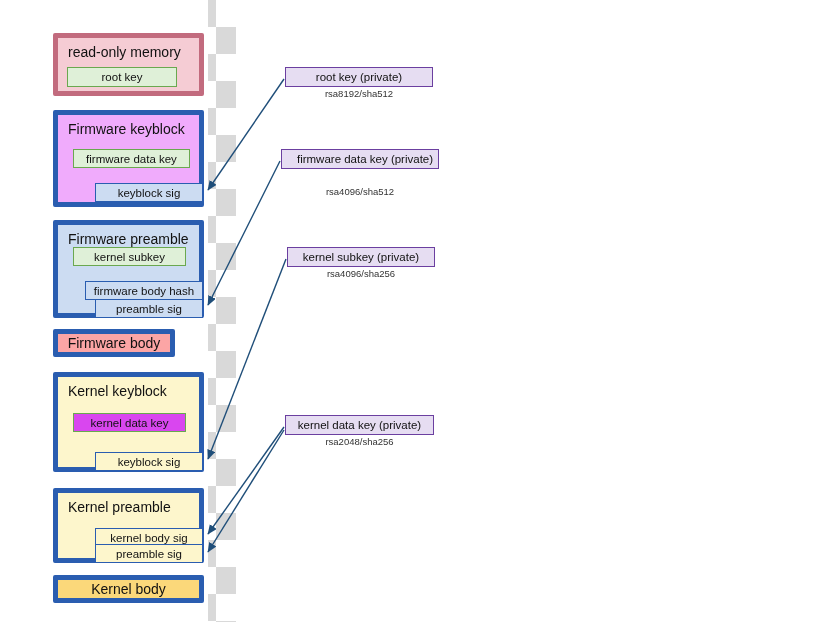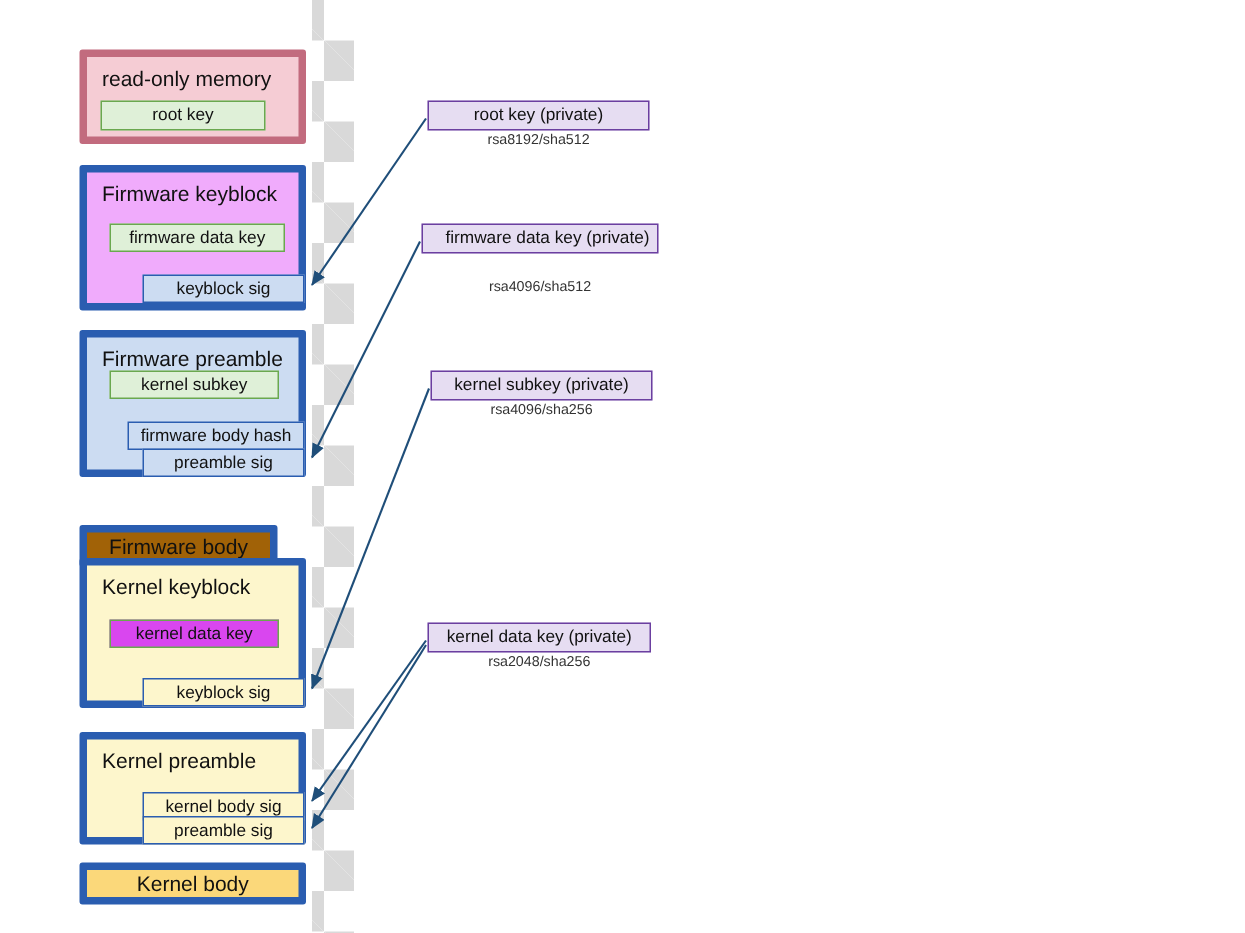--- a/index.html
+++ b/index.html
@@ -103,21 +103,21 @@
   <div class="inner" style="left:73px;top:247px;width:113px;height:19px;background:#dff0d8;border-color:#6aa84f;">
     <span>kernel subkey</span>
   </div>
   <div class="inner" style="left:85px;top:281px;width:118px;height:19px;background:#ccdcf2;border-color:#2a5db0;">
     <span>firmware body hash</span>
   </div>
   <div class="inner" style="left:95px;top:299px;width:108px;height:19px;background:#ccdcf2;border-color:#2a5db0;">
     <span>preamble sig</span>
   </div>
 
-  <div class="box outer" style="left:53px;top:329px;width:132px;height:28px;background:#a16207;border-color:#2a5db0;justify-content:center;margin-top:21px;">
+  <div class="box outer" style="left:53px;top:329px;width:122px;height:28px;background:#fca5a5;border-color:#2a5db0;justify-content:center;">
     <span style="position:static;width:100%;text-align:center;font-size:14px;">Firmware body</span>
   </div>
 
   <div class="box outer" style="left:53px;top:372px;width:151px;height:100px;background:#fdf6cc;border-color:#2a5db0;">
     <span class="title">Kernel keyblock</span>
   </div>
   <div class="inner" style="left:73px;top:413px;width:113px;height:19px;background:#d946ef;border-color:#6aa84f;">
     <span>kernel data key</span>
   </div>
   <div class="inner" style="left:95px;top:452px;width:108px;height:19px;background:#fdf6cc;border-color:#2a5db0;">

